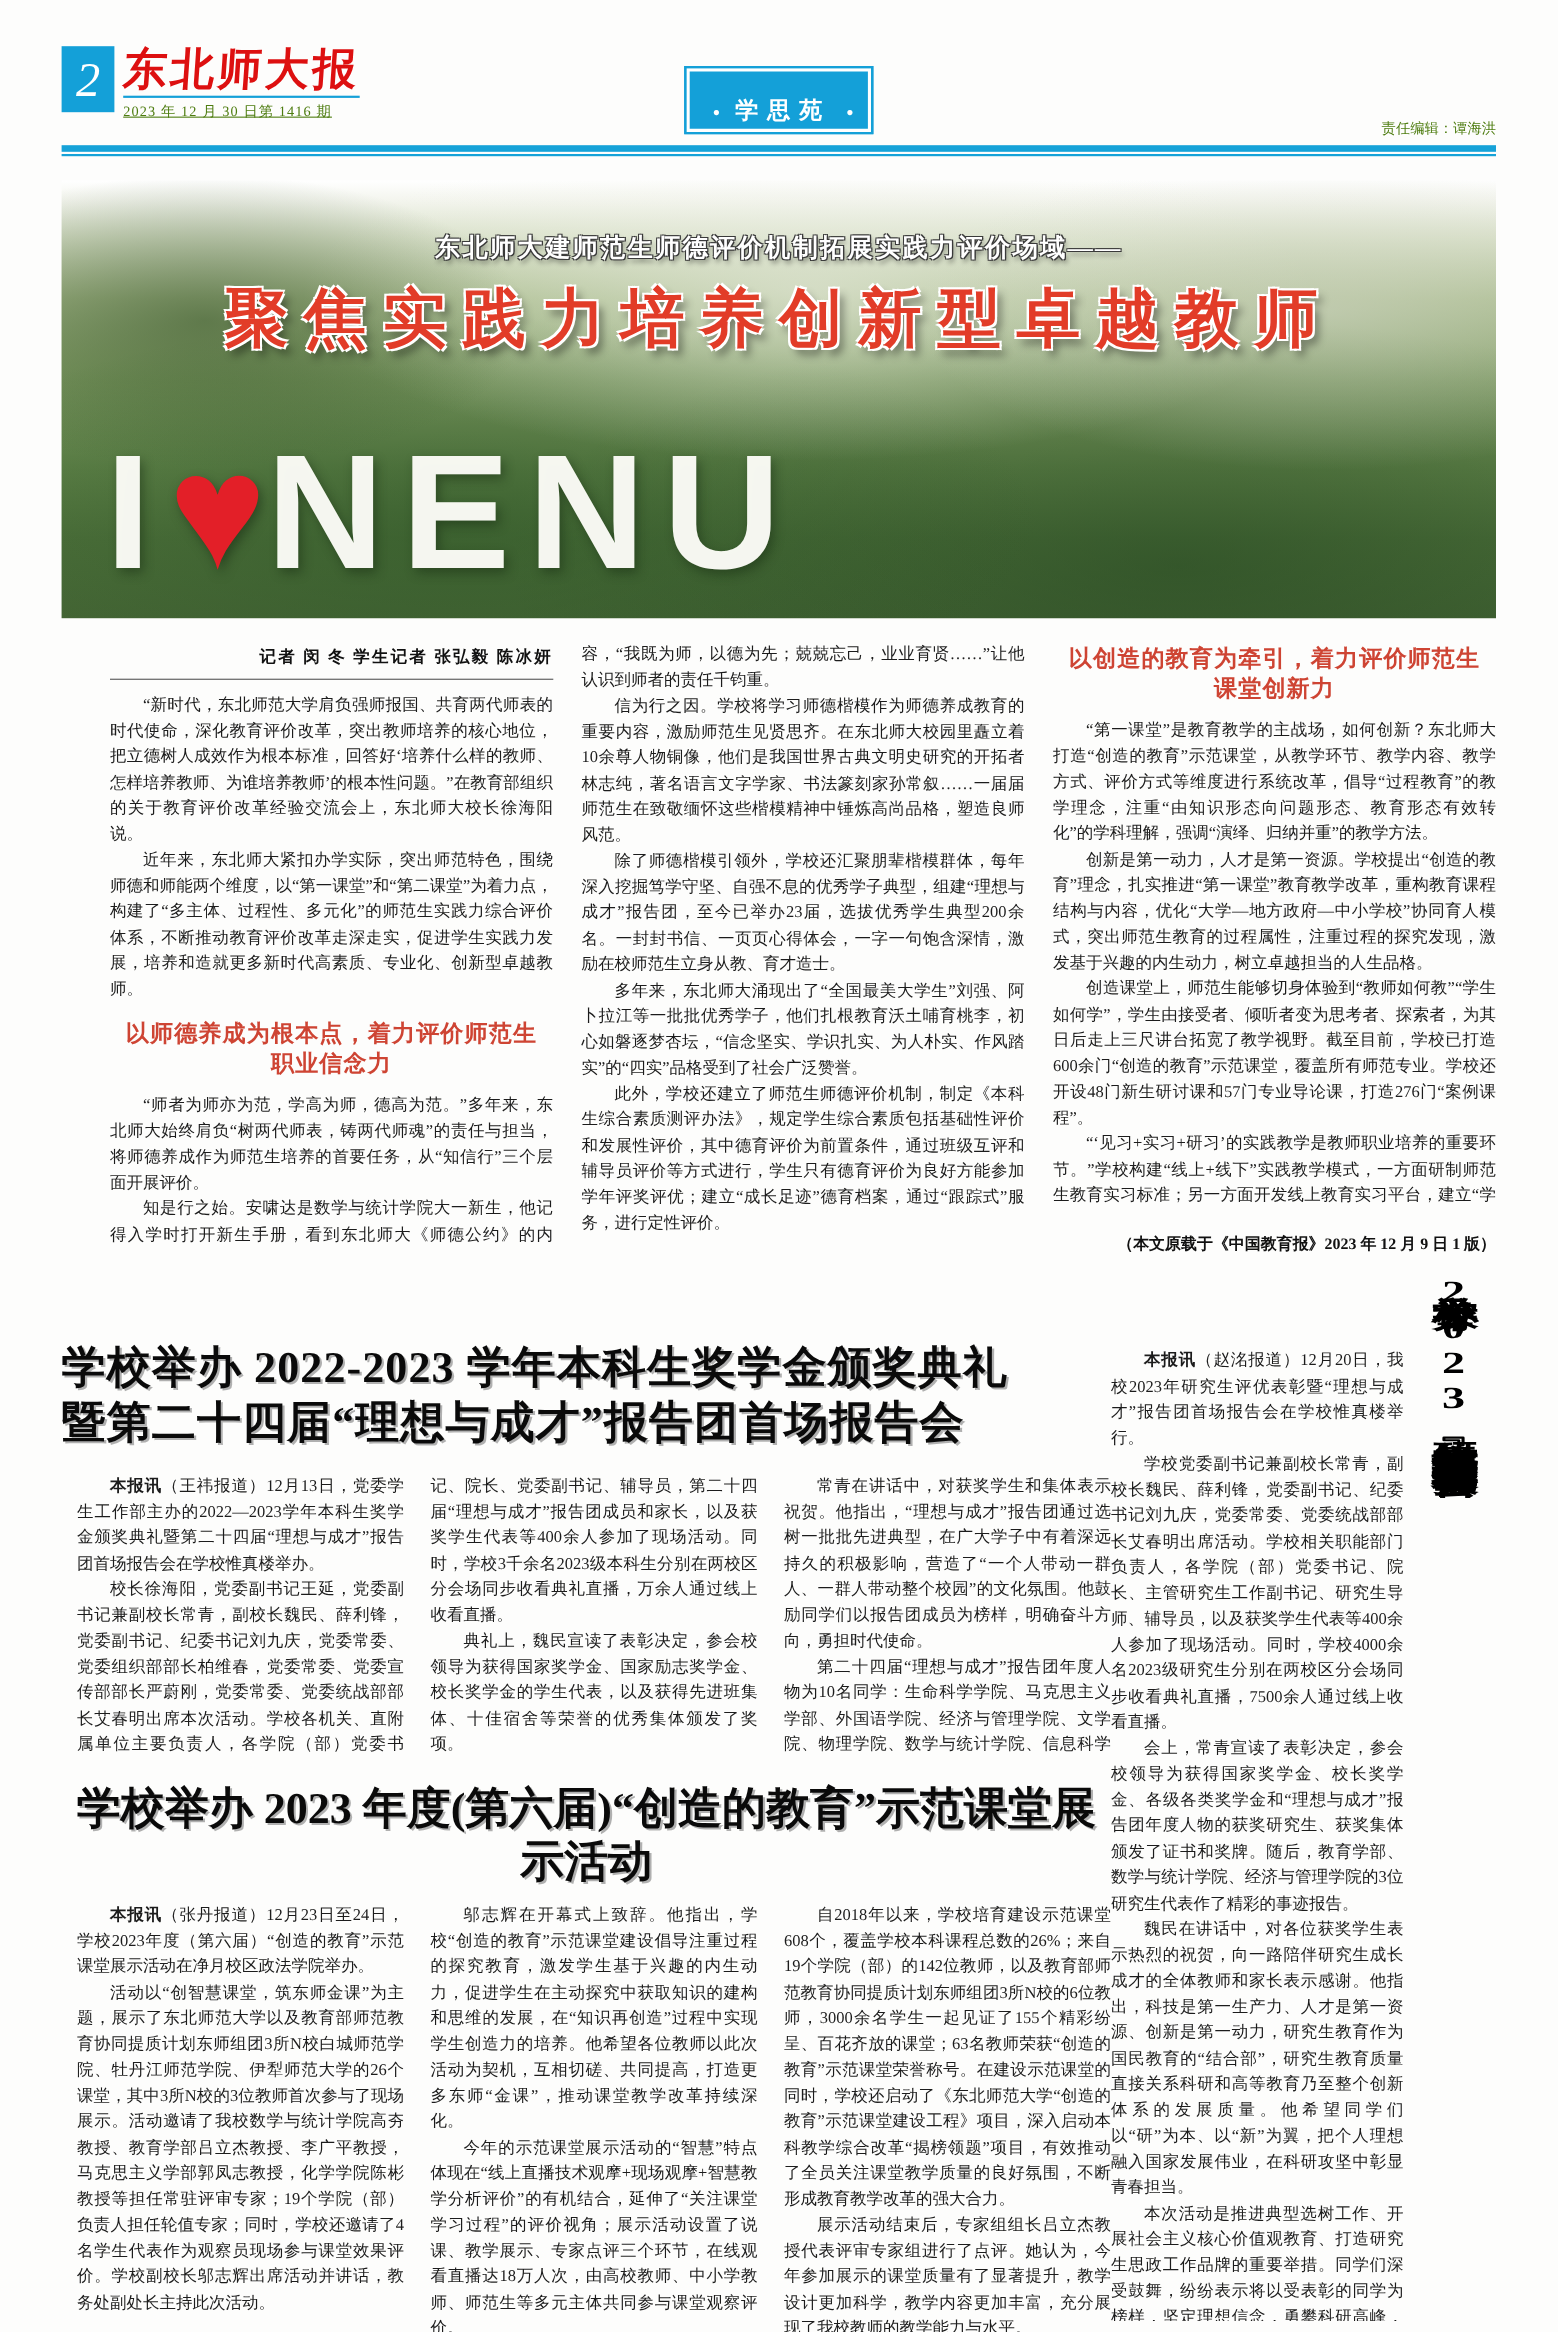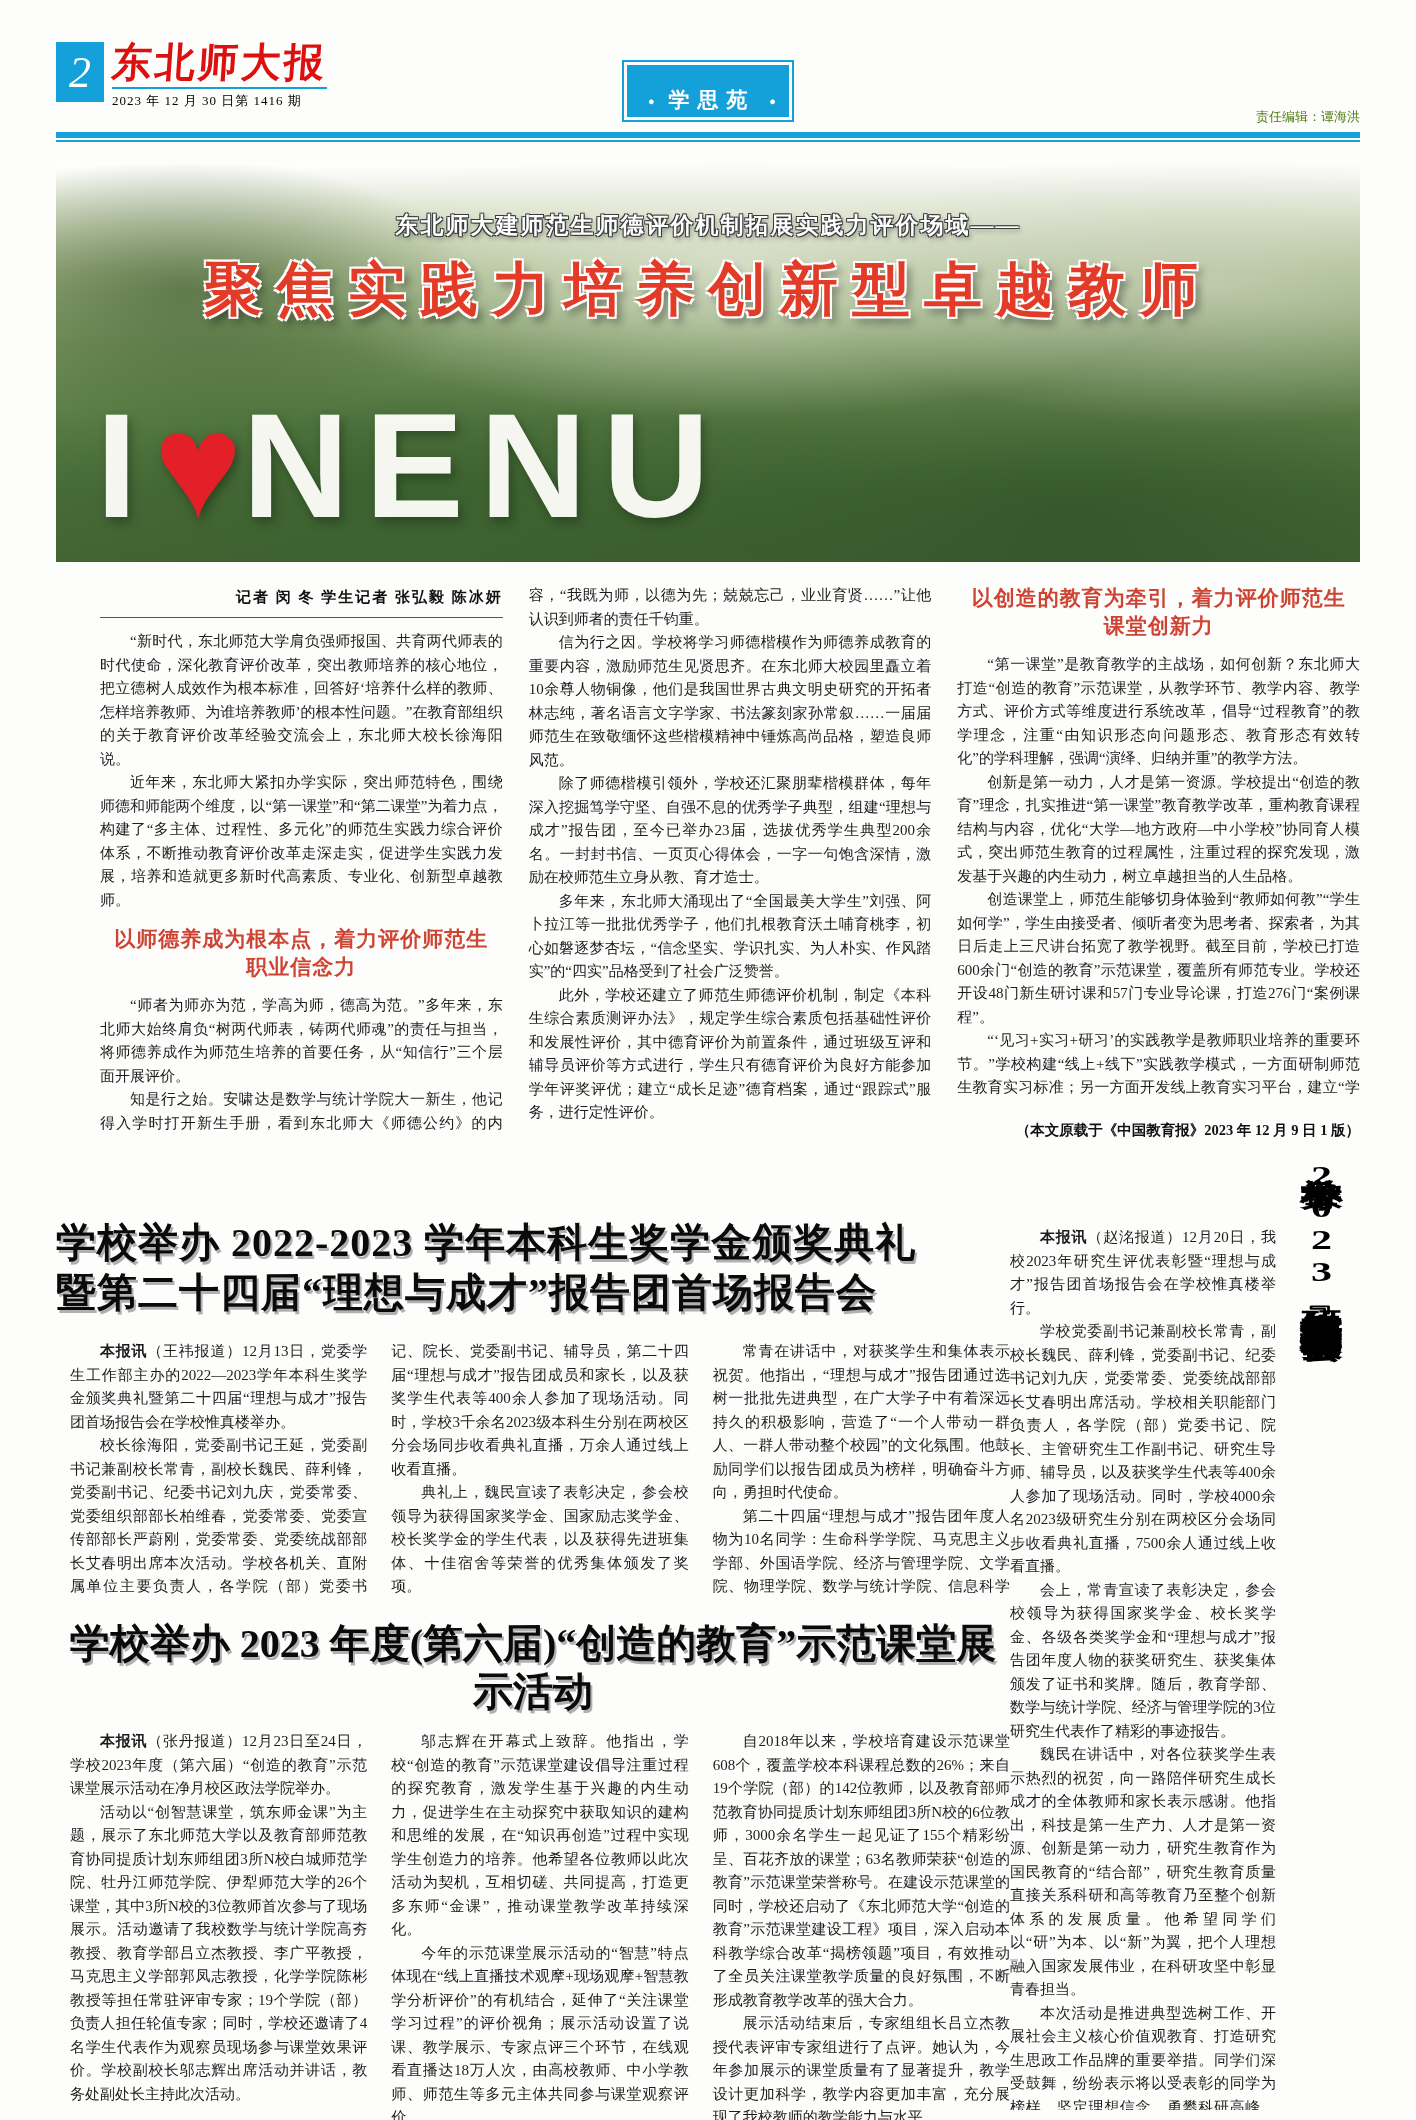--- a/index.html
+++ b/index.html
@@ -10,21 +10,21 @@
   
   .header { position:relative; height:88px; }
   .masthead-left { display:flex; align-items:flex-start; }
   .edition-box { width:48px; height:60px; background:#14a0d8; color:#fff; display:flex;
                  align-items:center; justify-content:center; font-size:44px; font-style:italic;
                  font-family:"Liberation Serif", serif; margin-right:8px; }
   .masthead-col { display:flex; flex-direction:column; }
   .masthead-title { font-size:40px; line-height:42px; font-weight:bold; color:#dd1010;
                     letter-spacing:3px; transform:skewX(-4deg); font-family:"Liberation Serif", serif; }
   .masthead-rule { height:2px; background:#14a0d8; margin-top:3px; }
-  .masthead-date { font-size:13px; color:#000000; margin-top:3px; letter-spacing:1px; }
+  .masthead-date { font-size:13px; color:#4d7c0f; margin-top:3px; letter-spacing:1px;text-decoration:underline; }
   .section-badge { position:absolute; left:50%; top:18px; transform:translateX(-50%);
                    background:#14a0d8; border:2px solid #14a0d8; box-shadow:inset 0 0 0 3px #fff;
                    color:#fff; font-family:"Liberation Sans", sans-serif; font-weight:bold;
                    font-size:21px; letter-spacing:8px; padding:24px 16px 6px 24px; white-space:nowrap; }
   .section-badge .dot { font-size:11px; letter-spacing:0; vertical-align:2px; }
   .editor-credit { position:absolute; right:0; bottom:4px; font-size:13px; color:#4d7c0f; }
   .header-rule-thick { height:6px; background:#16a2d8; margin-top:2px; }
   .header-rule-thin { height:2px; background:#16a2d8; margin-top:2px; }
 
   

